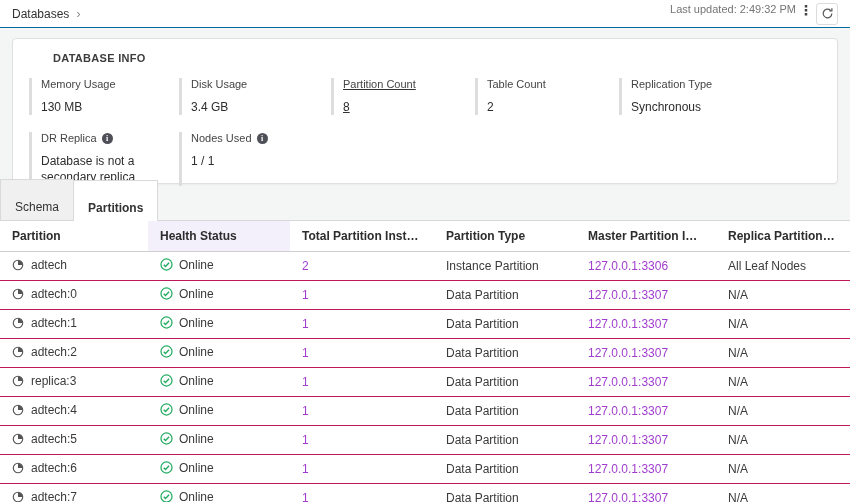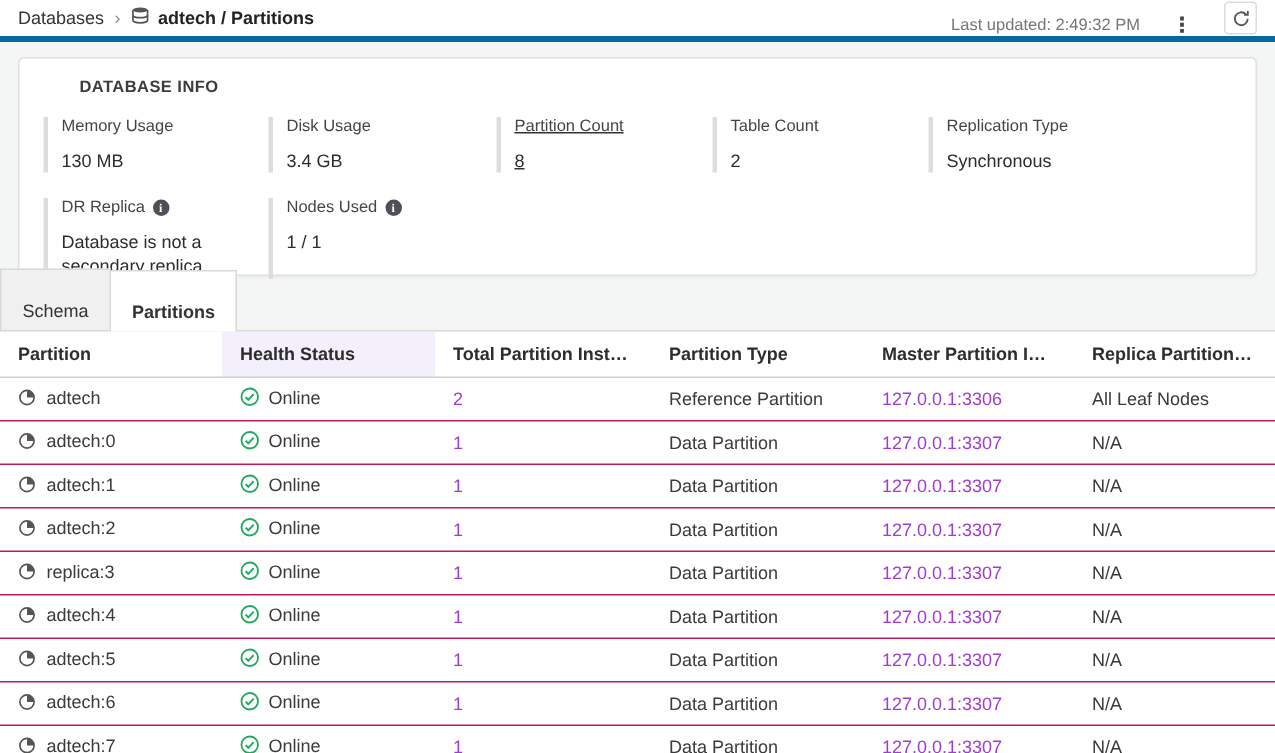--- a/index.html
+++ b/index.html
@@ -6,28 +6,28 @@
   html, body { margin: 0; padding: 0; }
   body {
     width: 850px; height: 502px;
     background: #f4f5f5;
     font-family: "Liberation Sans", "DejaVu Sans", sans-serif;
     color: #333;
     overflow: hidden;
   }
   
   .topbar {
-    height: 28px; background: #fff; border-bottom: 4px solid #0369a1;
+    height: 28px; background: #fff; border-bottom: 1px solid #0369a1;
     display: flex; align-items: center; padding: 0 12px;
   }
   .crumbs { display: flex; align-items: center; gap: 7px; font-size: 12px; }
   .crumb-root { color: #333; cursor: pointer; }
   .crumb-sep { color: #888; font-size: 12px; }
   .crumb-current { font-weight: 700; color: #222; display: flex; align-items: center; gap: 5px; }
-  .topbar-right { margin-left: auto; display: flex; align-items: flex-end; gap: 18px; }
+  .topbar-right { margin-left: auto; display: flex; align-items: flex-start; gap: 0; }
   .last-updated { font-size: 11px; color: #757575; }
   .kebab { font-size: 14px; font-weight: 700; color: #444; padding: 0 3px; cursor: pointer; line-height: 1; }
   .refresh-btn {
     width: 22px; height: 22px; border: 1px solid #dcdcdc; border-radius: 3px;
     background: #fff; display: flex; align-items: center; justify-content: center; cursor: pointer;
   }
   
   .card {
     margin: 10px 12px 0; height: 146px;
     background: #fff; border: 1px solid #e0e0e0; border-radius: 4px;
@@ -76,28 +76,20 @@
   .ok-icon { margin-right: 6px; }
   .plink { color: var(--link, #a13dce); text-decoration: none; cursor: pointer; }
 </style>
 </head>
 <body>
 
 <div class="topbar">
   <div class="crumbs">
     <span class="crumb-root">Databases</span>
     <span class="crumb-sep">›</span>
-    <span class="crumb-current">
-      <span><svg width="13" height="13" viewBox="0 0 16 16">
-            <ellipse cx="8" cy="3.3" rx="6" ry="2.1" fill="#555"></ellipse>
-            <path d="M2 3.3v4.2c0 1.16 2.69 2.1 6 2.1s6-.94 6-2.1V3.3" fill="none" stroke="#555" stroke-width="1.4"></path>
-            <path d="M2 7.5v4.2c0 1.16 2.69 2.1 6 2.1s6-.94 6-2.1V7.5" fill="none" stroke="#555" stroke-width="1.4"></path>
-          </svg></span>
-      <span>adtech / Partitions</span>
-    </span>
   </div>
   <div class="topbar-right">
     <span class="last-updated">Last updated: 2:49:32 PM</span>
     <span class="kebab">⋮</span>
     <span class="refresh-btn">
       <svg width="13" height="13" viewBox="0 0 16 16" fill="none" stroke="#555" stroke-width="1.5">
           <path d="M13.3 8a5.3 5.3 0 1 1-1.55-3.75"></path>
           <path d="M13.4 1.6v3.1h-3.1"></path>
         </svg>
     </span>
@@ -177,21 +169,21 @@
         <tr>
           <td><span class="pie-icon"><svg width="12" height="12" viewBox="0 0 16 16">
                 <circle cx="8" cy="8" r="6.3" fill="none" stroke="#555" stroke-width="1.5"></circle>
                 <path d="M8 8 L8 1.7 A6.3 6.3 0 0 1 14.3 8 Z" fill="#555"></path>
               </svg></span><span>adtech</span></td>
           <td><span class="ok-icon"><svg width="13" height="13" viewBox="0 0 16 16">
                 <circle cx="8" cy="8" r="6.8" fill="none" stroke="#1faa5e" stroke-width="1.5"></circle>
                 <path d="M4.6 8.3l2.2 2.2 4.4-4.7" fill="none" stroke="#1faa5e" stroke-width="1.6"></path>
               </svg></span><span>Online</span></td>
           <td><a class="plink">2</a></td>
-          <td><span>Reference Partition</span></td>
+          <td><span>Instance Partition</span></td>
           <td><a class="plink">127.0.0.1:3306</a></td>
           <td><span>All Leaf Nodes</span></td>
         </tr>
         <tr>
           <td><span class="pie-icon"><svg width="12" height="12" viewBox="0 0 16 16">
                 <circle cx="8" cy="8" r="6.3" fill="none" stroke="#555" stroke-width="1.5"></circle>
                 <path d="M8 8 L8 1.7 A6.3 6.3 0 0 1 14.3 8 Z" fill="#555"></path>
               </svg></span><span>adtech:0</span></td>
           <td><span class="ok-icon"><svg width="13" height="13" viewBox="0 0 16 16">
                 <circle cx="8" cy="8" r="6.8" fill="none" stroke="#1faa5e" stroke-width="1.5"></circle>

